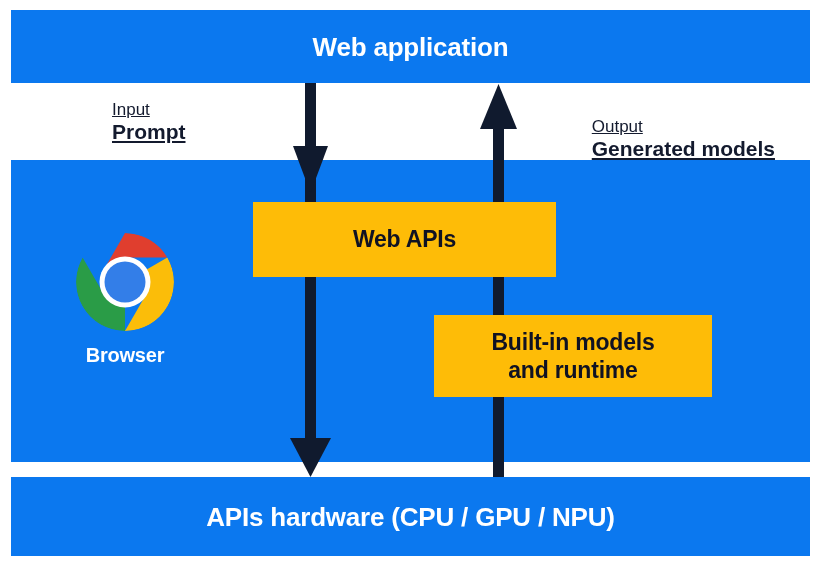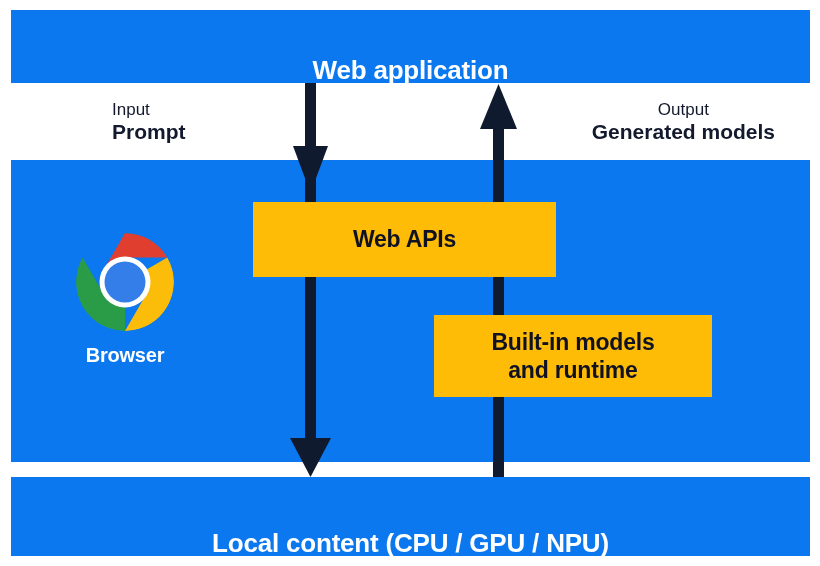--- a/index.html
+++ b/index.html
@@ -20,21 +20,21 @@
     background: #ffffff;
   }
 
   
   .layer-bar {
     position: absolute;
     background: #0b78ef;
     left: 11px;
     width: 799px;
     display: flex;
-    align-items: flex-end;
+    align-items: center;
     justify-content: center;
     box-sizing: border-box;
   }
   .layer-bar .bar-label {
     color: #ffffff;
     font-weight: bold;
     font-size: 26px;
     letter-spacing: -0.2px;
     line-height: 1;
   }
@@ -52,40 +52,41 @@
   #bar-local-hardware {
     top: 477px;
     height: 79px;
   }
 
   
   .annotation {
     position: absolute;
     color: #131a2e;
     line-height: 1.18;
+    text-decoration: underline;
   }
   .annotation .kicker {
     font-size: 17px;
     font-weight: normal;
     display: block;
   }
   .annotation .value {
     font-size: 21px;
     font-weight: bold;
     display: block;
   }
   #annotation-input {
     left: 112px;
     top: 100px;
     text-align: left;
   }
   #annotation-output {
     right: 45px;
-    top: 100px;
-    text-align: center;
+    top: 117px;
+    text-align: left;
   }
 
   
   #arrow-layer {
     position: absolute;
     left: 0;
     top: 0;
     width: 820px;
     height: 566px;
     pointer-events: none;
@@ -203,16 +204,16 @@
   <div class="component-box" id="box-web-apis">
     <span class="box-label">Web APIs</span>
   </div>
 
   <div class="component-box" id="box-builtin-models">
     <span class="box-label">Built-in models
 and runtime</span>
   </div>
 
   <div class="layer-bar" id="bar-local-hardware">
-    <span class="bar-label">Local content (CPU / GPU / NPU)</span>
+    <span class="bar-label">APIs hardware (CPU / GPU / NPU)</span>
   </div>
 
 </div>
 
 </body></html>

